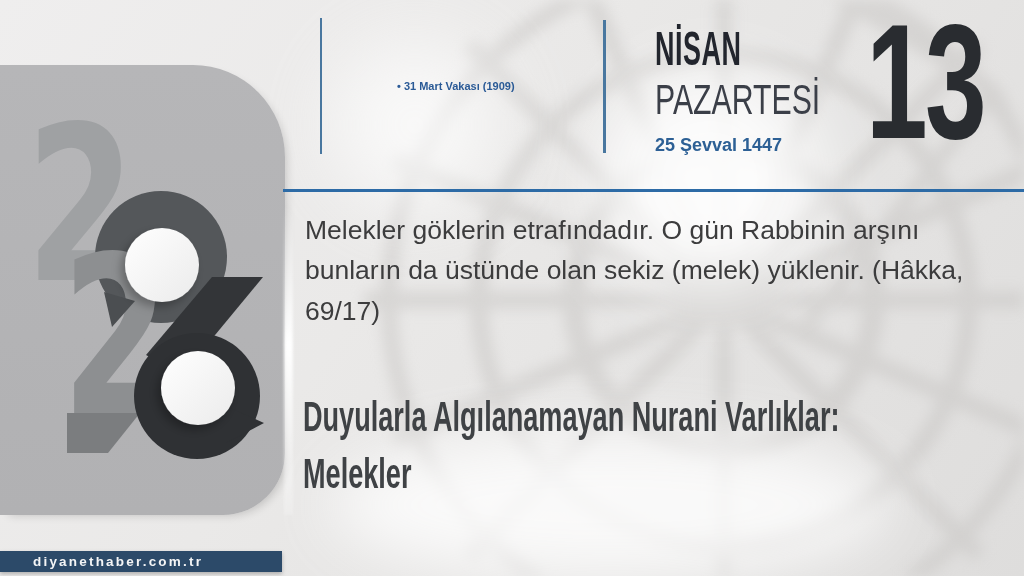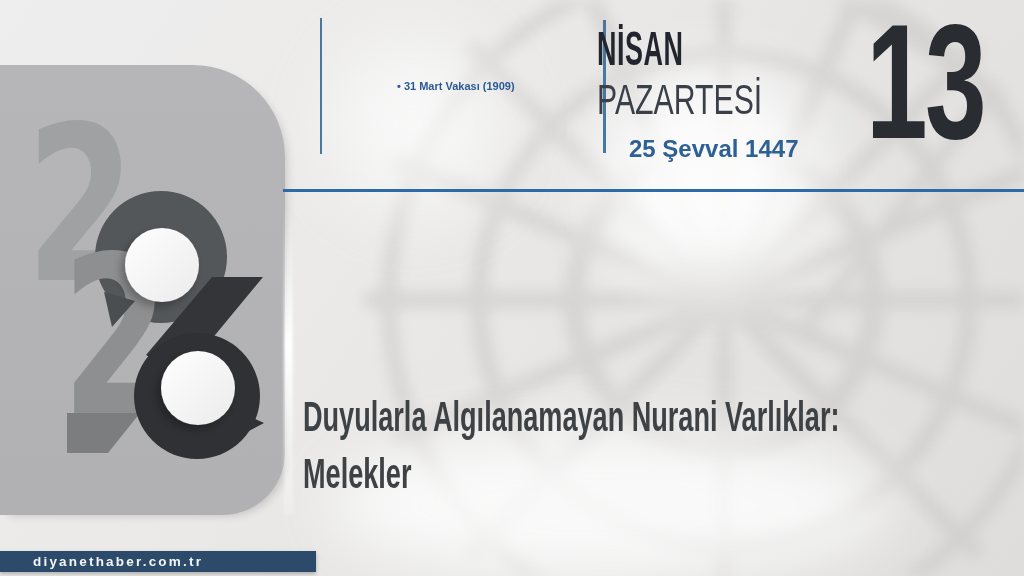--- a/index.html
+++ b/index.html
@@ -22,48 +22,48 @@
     box-shadow:5px 4px 10px -4px rgba(0,0,0,.18);
   }
   .panel-highlight{
     position:absolute;left:284px;top:205px;width:9px;height:310px;
     background:linear-gradient(180deg,rgba(255,255,255,0) 0%,#ffffff 45%,rgba(255,255,255,.2) 100%);
     filter:blur(1.5px);
   }
   .year-logo{position:absolute;left:0;top:65px;width:285px;height:450px;}
   
   .brand-bar{
-    position:absolute;left:0;top:551px;width:316px;height:21px;
+    position:absolute;left:0;top:551px;width:282px;height:21px;
     background:#2c4a69;display:flex;align-items:center;
     box-shadow:0 2px 4px rgba(0,0,0,.25);
   }
   .brand-bar span{
     color:#f4f5f6;font-size:13.5px;font-weight:bold;letter-spacing:2.2px;
     padding-left:33px;white-space:nowrap;
   }
   
   .vline{position:absolute;width:2px;background:#49779f;}
   .vline.one{left:320px;top:18px;height:136px;}
   .vline.two{left:603px;top:20px;height:133px;width:3px;}
   .event-note{
     position:absolute;left:397px;top:80px;
     color:#2a5a96;font-size:11px;font-weight:bold;white-space:nowrap;
   }
-  .month-block{position:absolute;left:597px;top:24px;}
+  .month-block{position:absolute;left:655px;top:24px;}
   .month-name{
     display:inline-block;transform:scaleX(.55);transform-origin:left top;
     font-size:49px;font-weight:bold;color:#22252d;line-height:1;letter-spacing:1px;white-space:nowrap;
   }
   .weekday-name{
     display:inline-block;transform:scaleX(.72);transform-origin:left top;
     font-size:42px;font-weight:400;color:#3b3f48;line-height:1;margin-top:6px;white-space:nowrap;
   }
   .hijri-date{
     display:block;margin-top:14px;
-    color:#2d6095;font-size:24px;font-weight:bold;white-space:nowrap;margin-left:32px;
+    color:#2d6095;font-size:18px;font-weight:bold;white-space:nowrap;
   }
   .day-number{
     position:absolute;left:866px;top:0px;
     font-size:163px;font-weight:bold;color:#292c30;line-height:1;
     transform:scaleX(.68);transform-origin:left top;letter-spacing:-4px;
   }
   
   .hline{position:absolute;left:283px;top:189px;width:741px;height:3px;background:#2d6ba6;}
   .quote-text{
     position:absolute;left:305px;top:210px;
@@ -157,17 +157,20 @@
   <div class="month-block">
     <span class="month-name">NİSAN</span><br>
     <span class="weekday-name">PAZARTESİ</span>
     <span class="hijri-date">25 Şevval 1447</span>
   </div>
 
   <div class="day-number">13</div>
 
   <div class="hline"></div>
 
+  <div class="quote-text">Melekler göklerin etrafındadır. O gün Rabbinin arşını
+bunların da üstünde olan sekiz (melek) yüklenir. (Hâkka,
+69/17)</div>
 
   <div class="topic-title">Duyularla Algılanamayan Nurani Varlıklar:
 Melekler</div>
 
 </div>
 
 </body></html>

